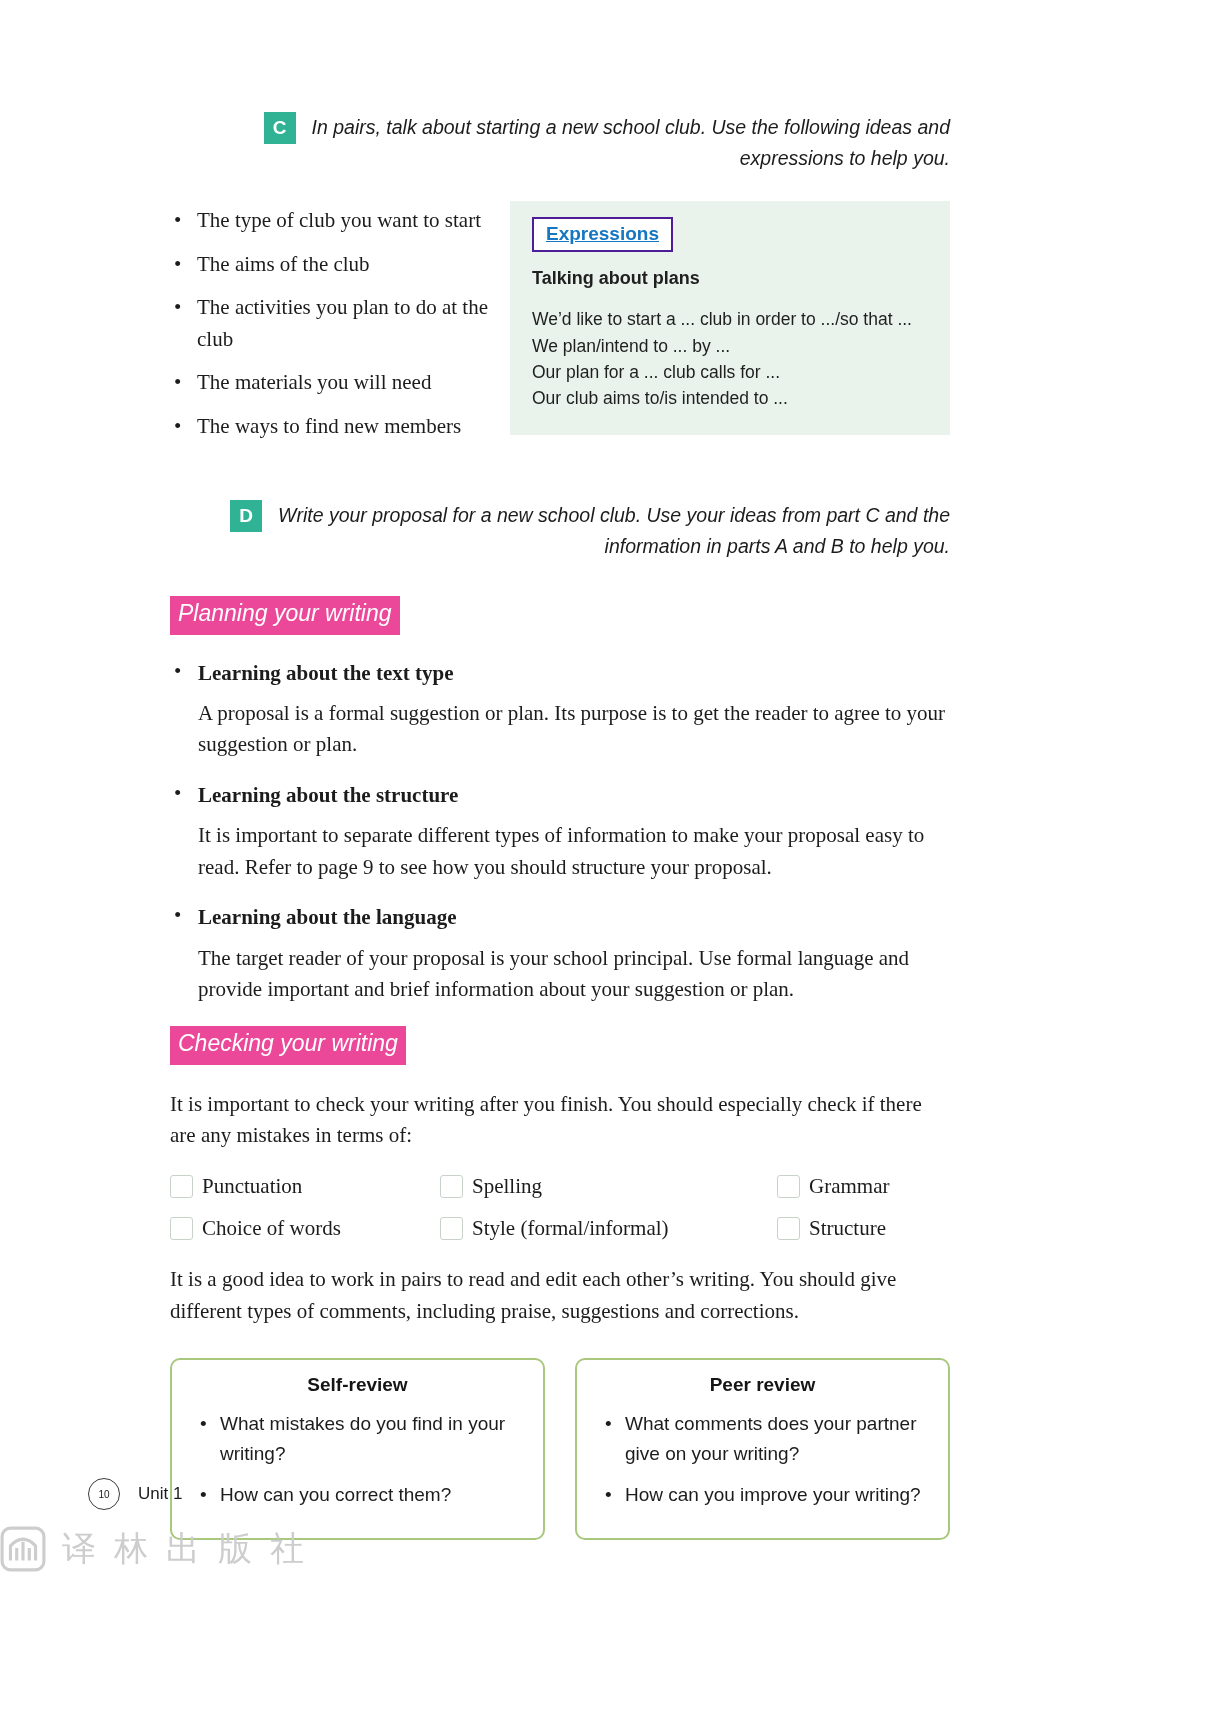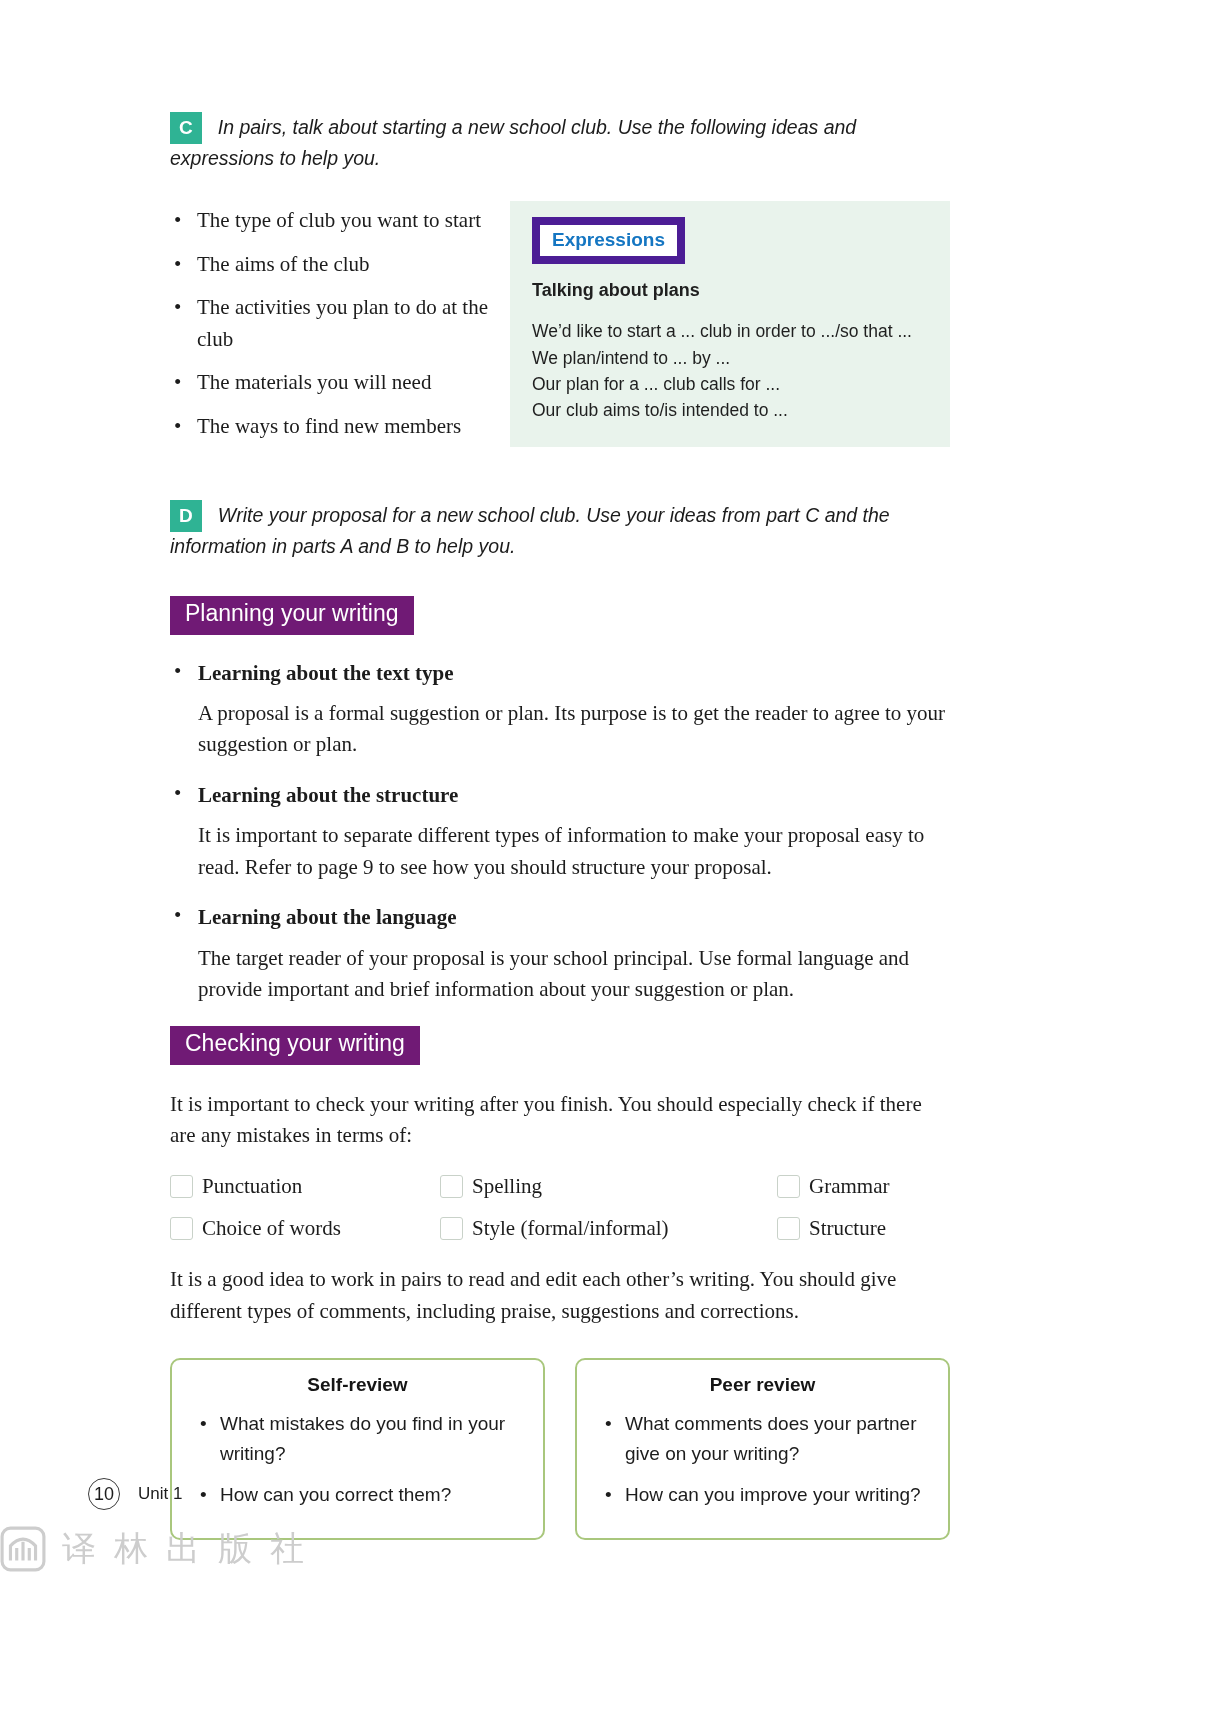--- a/index.html
+++ b/index.html
@@ -9,41 +9,41 @@
     padding:112px 257px 0 170px; overflow:hidden;
     font-family:"Liberation Serif", serif; color:#1c1c1c;
   }
   .badge {
     display:inline-block; background:#2fb394; color:#fff;
     font-family:"Liberation Sans", sans-serif; font-weight:bold; font-style:normal;
     font-size:19px; line-height:1; padding:6px 9px 7px; margin-right:16px;
   }
   .instruction {
     font-family:"Liberation Sans", sans-serif; font-style:italic;
-    font-size:19.5px; line-height:1.5; margin:0 0 28px 0; color:#1c1c1c;
+    font-size:19.5px; line-height:1.5; margin:0 0 28px 0; color:#1c1c1c;text-align:right;
   }
   .c-row { display:flex; justify-content:space-between; margin-bottom:46px; }
   .c-bullets { list-style:none; margin:4px 0 0; padding:0; width:332px; }
   .c-bullets li { position:relative; padding-left:27px; font-size:21px; line-height:1.5; margin-bottom:12px; }
   .c-bullets li::before { content:"\2022"; position:absolute; left:4px; }
   .expr-panel {
     width:440px; background:#e9f3ec; padding:16px 22px 24px;
     font-family:"Liberation Sans", sans-serif; align-self:flex-start;
   }
   .expr-label {
-    display:inline-block; background:#fff; border:8px solid #4c1d95; color:#1576c2;
-    font-weight:bold; font-size:19px; padding:4px 12px 5px; margin-bottom:16px;
+    display:inline-block; background:#fff; border:2px solid #4c1d95; color:#1576c2;
+    font-weight:bold; font-size:19px; padding:4px 12px 5px; margin-bottom:16px;text-decoration:underline;
   }
   .expr-title { font-weight:bold; font-size:18px; margin-bottom:17px; color:#1f1f1f; }
   .expr-line { font-size:17.5px; line-height:1.5; color:#1f1f1f; }
   .section-d { margin-bottom:34px; }
   .bar {
-    display:inline-block; background:#701a75; color:#fff;
+    display:inline-block; background:#ec4899; color:#fff;
     font-family:"Liberation Sans", sans-serif; font-size:23px;
-    padding:4px 15px 8px; margin-bottom:24px;
+    padding:4px 8px 8px; margin-bottom:24px;font-style:italic;
   }
   .learn-list { list-style:none; margin:0 0 12px; padding:0; }
   .learn-item { position:relative; padding-left:28px; margin-bottom:20px; }
   .learn-item::before { content:"\2022"; position:absolute; left:4px; font-size:21px; }
   .learn-title { font-weight:bold; font-size:21px; line-height:1.4; }
   .learn-body { margin:10px 0 0; font-size:21px; line-height:1.5; }
   .checking-intro { font-size:21px; line-height:1.5; margin:0 0 22px; }
   .checks-grid { display:grid; grid-template-columns:270px 337px auto; row-gap:17px; margin-bottom:22px; }
   .check-item { display:flex; align-items:center; font-size:21px; }
   .checkbox {
@@ -59,21 +59,21 @@
   .review-title { text-align:center; font-weight:bold; font-size:19px; margin-bottom:13px; color:#151515; }
   .review-list { list-style:none; margin:0; padding:0; }
   .review-list li { position:relative; padding-left:24px; font-size:19px; line-height:1.6; margin-bottom:10px; color:#1c1c1c; }
   .review-list li::before { content:"\2022"; position:absolute; left:4px; }
   .footer-page {
     position:absolute; left:88px; top:1478px; display:flex; align-items:center; gap:18px;
     font-family:"Liberation Sans", sans-serif;
   }
   .page-circle {
     width:32px; height:32px; border:1.5px solid #3c3c3c; border-radius:50%;
-    display:flex; align-items:center; justify-content:center; font-size:18px; color:#1c1c1c;
+    display:flex; align-items:center; justify-content:center; font-size:10px; color:#1c1c1c;
   }
   .unit-label { font-size:17px; color:#1c1c1c; }
   .watermark { position:absolute; left:0; top:1526px; width:1207px; text-align:left; color:#cbcbcb; }
   .watermark-inner { display:inline-flex; align-items:center; gap:16px; }
   .watermark-text { font-size:34px; letter-spacing:18px; font-family:"Liberation Serif", serif; color:#cdcdcd; }
 </style>
 </head>
 <body>
 
 <div class="page">

